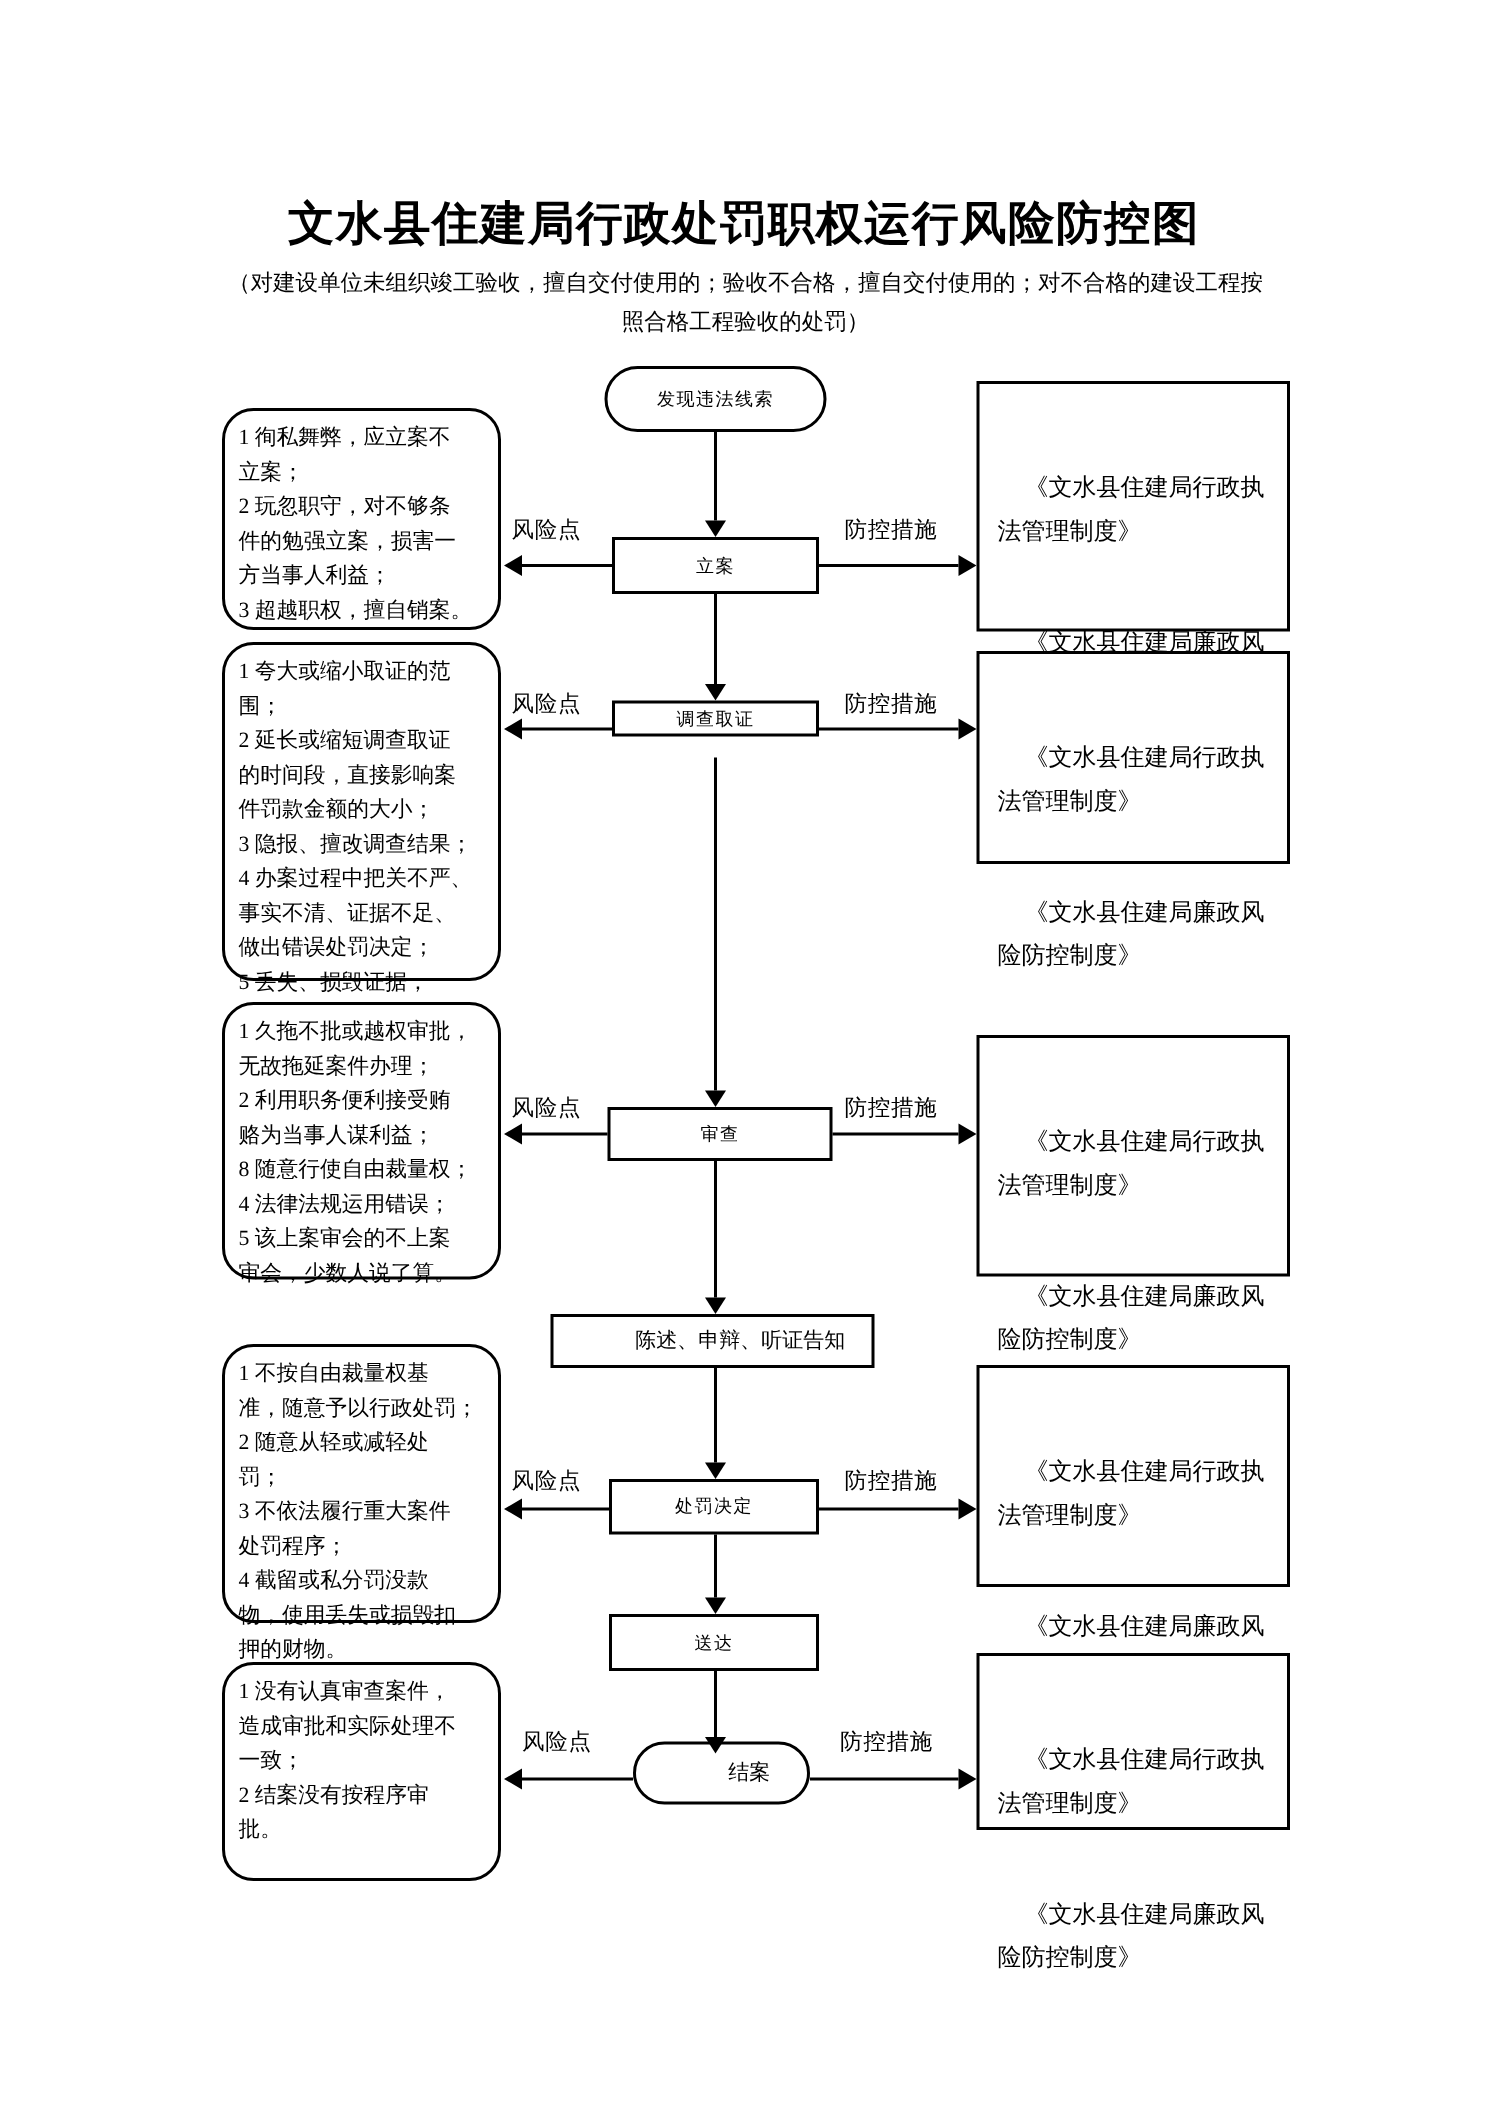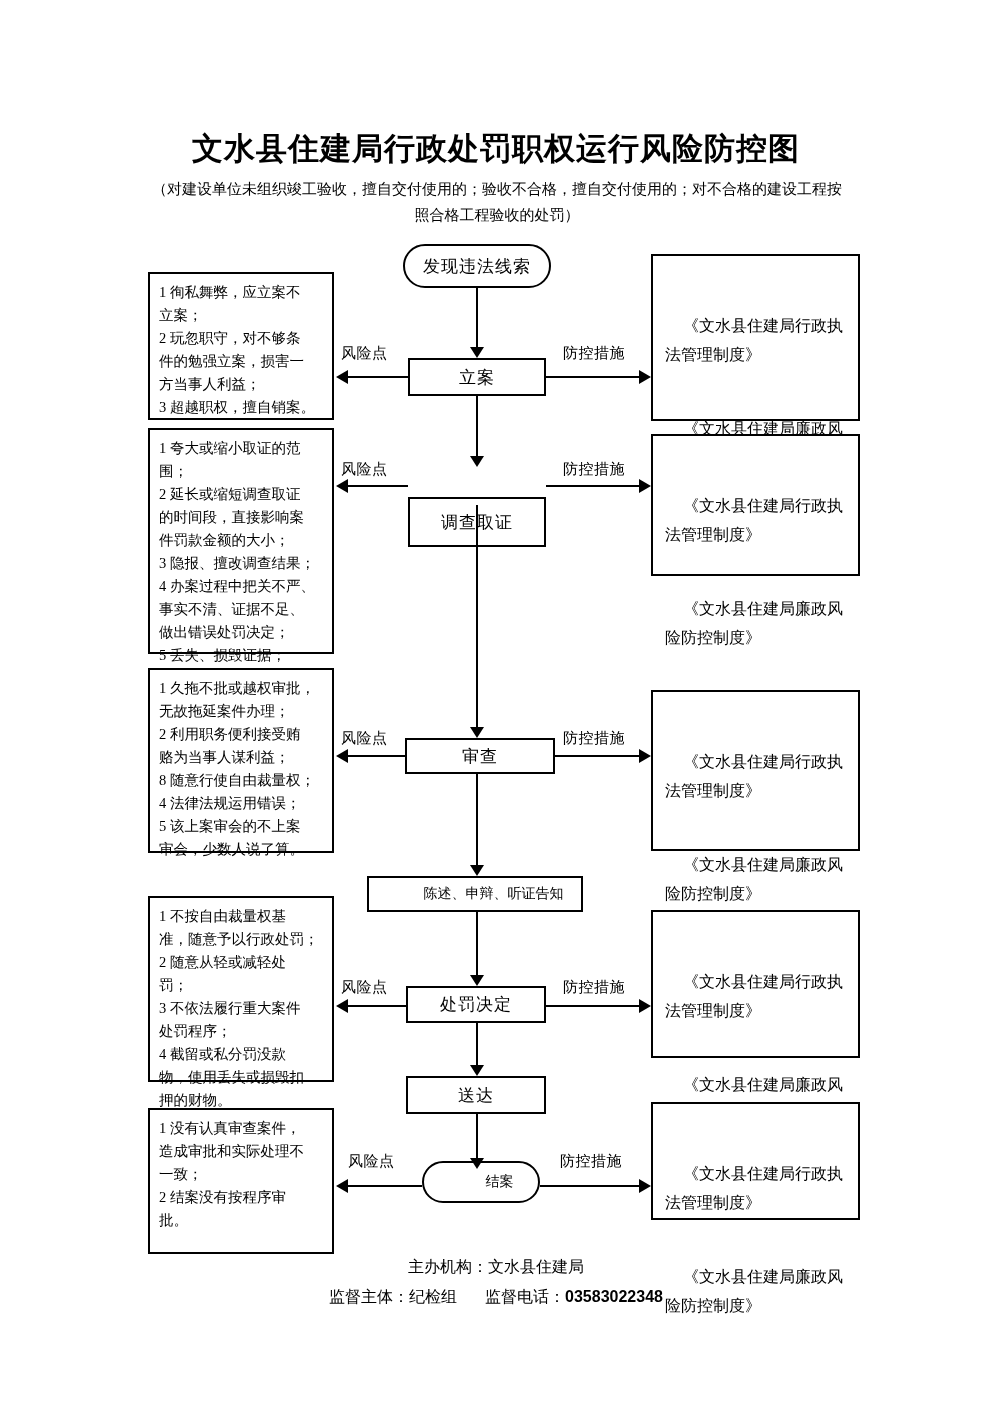--- a/index.html
+++ b/index.html
@@ -40,20 +40,21 @@
     position:absolute;
     border:2px solid #000;
     background:#fff;
     box-sizing:border-box;
   }
   .riskbox{
     padding:7px 21px 6px 9px;
     font-size:14.5px;
     line-height:23px;
     text-align:left;
+    border-radius:21px;
   }
   .riskbox .ln{white-space:nowrap;}
 
   .measbox{
     padding:10px 12px;
     font-size:16px;
     line-height:29px;
     text-align:left;
   }
   .measbox .l1{text-indent:18px;margin-top:45px;}
@@ -61,21 +62,21 @@
 
   
   .node{
     position:absolute;
     border:2px solid #000;
     background:#fff;
     box-sizing:border-box;
     display:flex;
     align-items:center;
     justify-content:center;
-    font-size:17px;
+    font-size:12px;
     letter-spacing:1px;
   }
   .node.small{font-size:14px;letter-spacing:0;padding-left:37px;}
   .terminal{
     border-radius:26px;
   }
 
   
   .vline{position:absolute;background:#000;width:2px;}
   .hline{position:absolute;background:#000;height:2px;}
@@ -215,21 +216,21 @@
   </div>
 
   <div class="node terminal" style="left:403px;top:244px;width:148px;height:44px;">
     <span>发现违法线索</span>
   </div>
 
   <div class="node" style="left:408px;top:358px;width:138px;height:38px;">
     <span>立案</span>
   </div>
 
-  <div class="node" style="left:408px;top:467px;width:138px;height:50px;margin-top:30px;">
+  <div class="node" style="left:408px;top:467px;width:138px;height:24px;">
     <span>调查取证</span>
   </div>
 
   <div class="node" style="left:405px;top:738px;width:150px;height:36px;">
     <span>审查</span>
   </div>
 
   <div class="node small" style="left:367px;top:876px;width:216px;height:36px;">
     <span>陈述、申辩、听证告知</span>
   </div>
@@ -300,21 +301,14 @@
   <div class="edge-label" style="left:563px;top:978px;">防控措施</div>
 
   <div class="hline" style="left:348px;top:1185px;width:74px;"></div>
   <div class="arrow-left" style="left:336px;top:1179px;"></div>
   <div class="edge-label" style="left:348px;top:1152px;">风险点</div>
 
   <div class="hline" style="left:540px;top:1185px;width:99px;"></div>
   <div class="arrow-right" style="left:639px;top:1179px;"></div>
   <div class="edge-label" style="left:560px;top:1152px;">防控措施</div>
 
-  <div class="footer">
-    <div>主办机构：文水县住建局</div>
-    <div>
-      <span>监督主体：纪检组</span>
-      <span style="display:inline-block;width:24px;"></span><span>监督电话：</span><span class="phone">03583022348</span>
-    </div>
-  </div>
 
 </div>
 
 </body></html>

